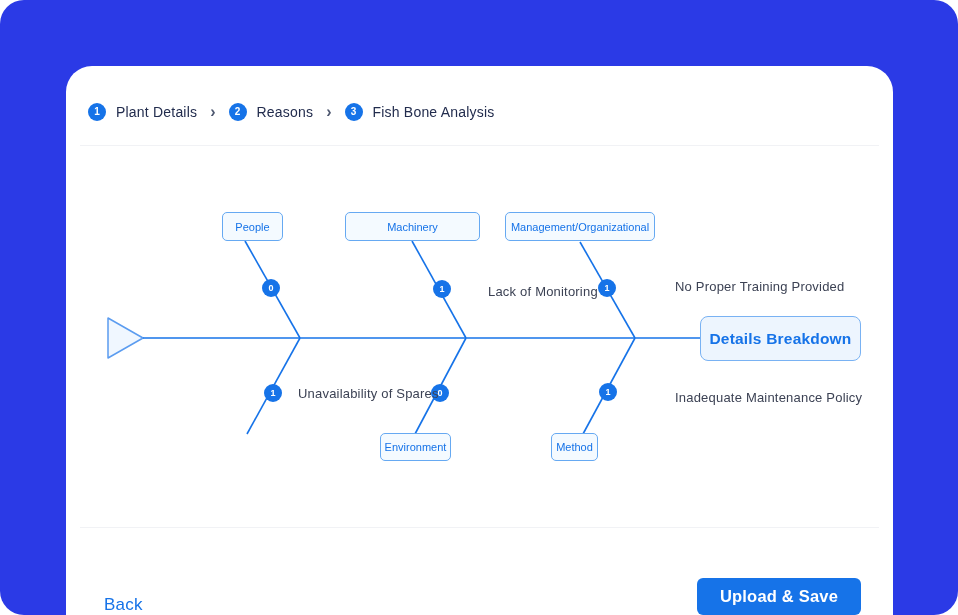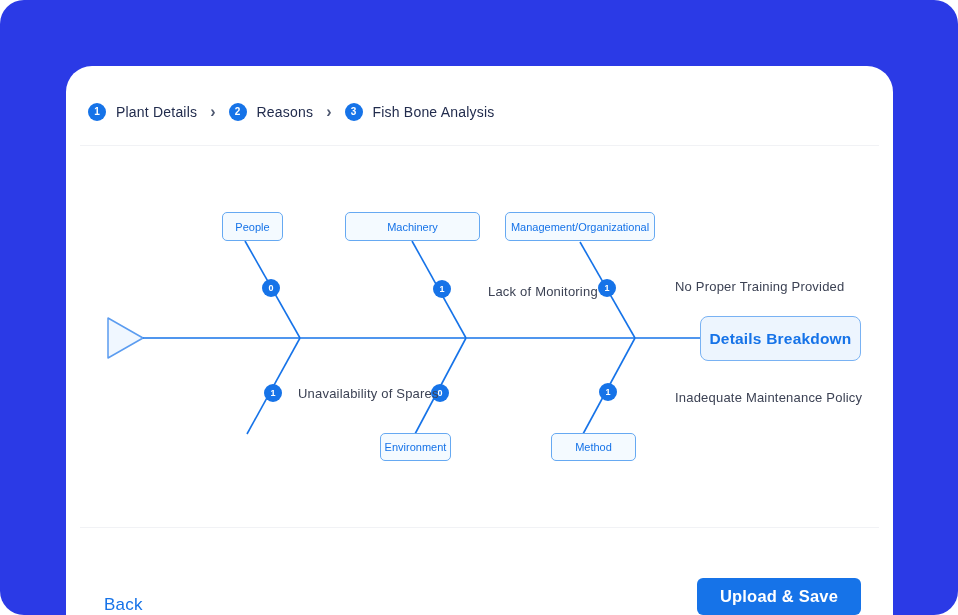--- a/index.html
+++ b/index.html
@@ -33,21 +33,21 @@
     background:#EDF5FE; border:1.5px solid #79B2F3; border-radius:8px; color:#1673E8;
     font-size:15.5px; font-weight:700; display:flex; align-items:center; justify-content:center;
     letter-spacing:.2px; }
 
   
   .box-people      { left:156px; top:66px;  width:61px;text-align:right; }
   .box-machinery   { left:279px; top:66px;  width:135px; }
   .box-management  { left:439px; top:66px;  width:150px; }
   .box-materials   { left:121px; top:287px; width:120px; height:28px; }
   .box-environment { left:314px; top:287px; width:71px;  height:28px; }
-  .box-method      { left:485px; top:287px; width:85px;  height:28px; }
+  .box-method      { left:485px; top:287px; width:47px;  height:28px; }
 
   .badge-people      { left:196px; top:133px; }
   .badge-machinery   { left:367px; top:134px; }
   .badge-management  { left:532px; top:133px; }
   .badge-materials   { left:198px; top:238px; }
   .badge-environment { left:365px; top:238px; }
   .badge-method      { left:533px; top:237px; }
 
   .cause-machinery  { left:422px; top:138px; }
   .cause-management { left:609px; top:133px; }

